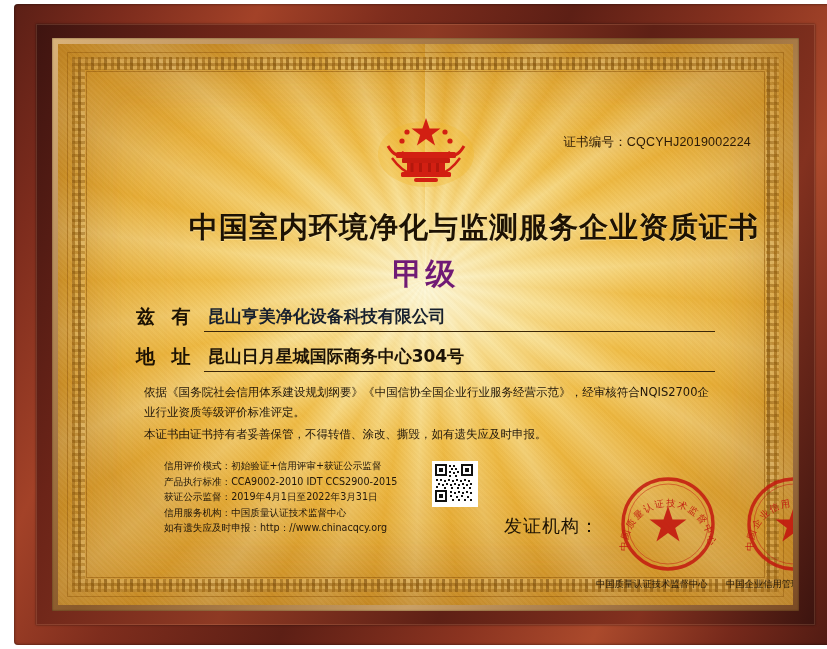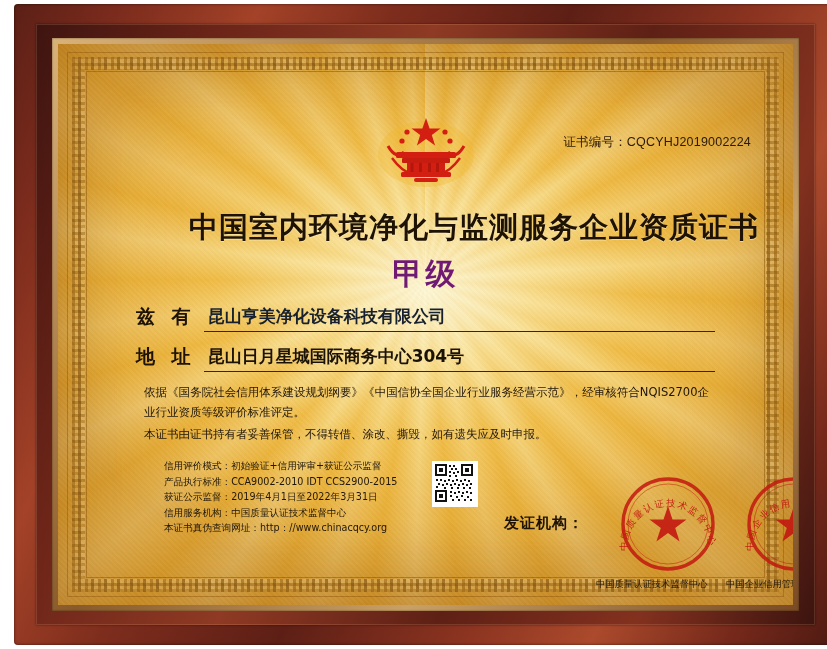--- a/index.html
+++ b/index.html
@@ -271,22 +271,22 @@
     background-color: #fff;
     padding: 1px;
   }
   .qr svg { display: block; }
 
   .issuer-label {
     position: absolute;
     left: 340px;
     top: 56px;
     font-family: "DejaVu Sans", sans-serif;
-    font-weight: bold;
-    font-size: 15px;
+    font-weight: normal;
+    font-size: 18px;
     color: #1d1203;
     letter-spacing: 1px;
     white-space: nowrap;
     text-align: right;
   }
 
   .seal {
     position: absolute;
     width: 104px;
     height: 104px;
@@ -374,21 +374,21 @@
       <div class="para p1">依据《国务院社会信用体系建设规划纲要》《中国信协全国企业行业服务经营示范》，经审核符合NQIS2700企业行业资质等级评价标准评定。</div>
       <div class="para p2">本证书由证书持有者妥善保管，不得转借、涂改、撕毁，如有遗失应及时申报。</div>
 
       <div class="footer">
 
         <div class="meta">
           <div>信用评价模式：初始验证+信用评审+获证公示监督</div>
           <div>产品执行标准：CCA9002-2010  IDT CCS2900-2015</div>
           <div>获证公示监督：2019年4月1日至2022年3月31日</div>
           <div>信用服务机构：中国质量认证技术监督中心</div>
-          <div>本证书真伪查询网址：http：//www.chinacqcy.org</div>
+          <div>如有遗失应及时申报：http：//www.chinacqcy.org</div>
         </div>
 
         <div class="qr">
           <svg viewBox="0 0 42 42" width="42" height="42">
             <rect width="42" height="42" fill="#ffffff"></rect>
             <g fill="#111111">
               <rect x="2" y="2" width="12" height="12"></rect>
                 <rect x="4" y="4" width="8" height="8" fill="#fff"></rect>
                 <rect x="6" y="6" width="4" height="4"></rect>
               <rect x="28" y="2" width="12" height="12"></rect>

